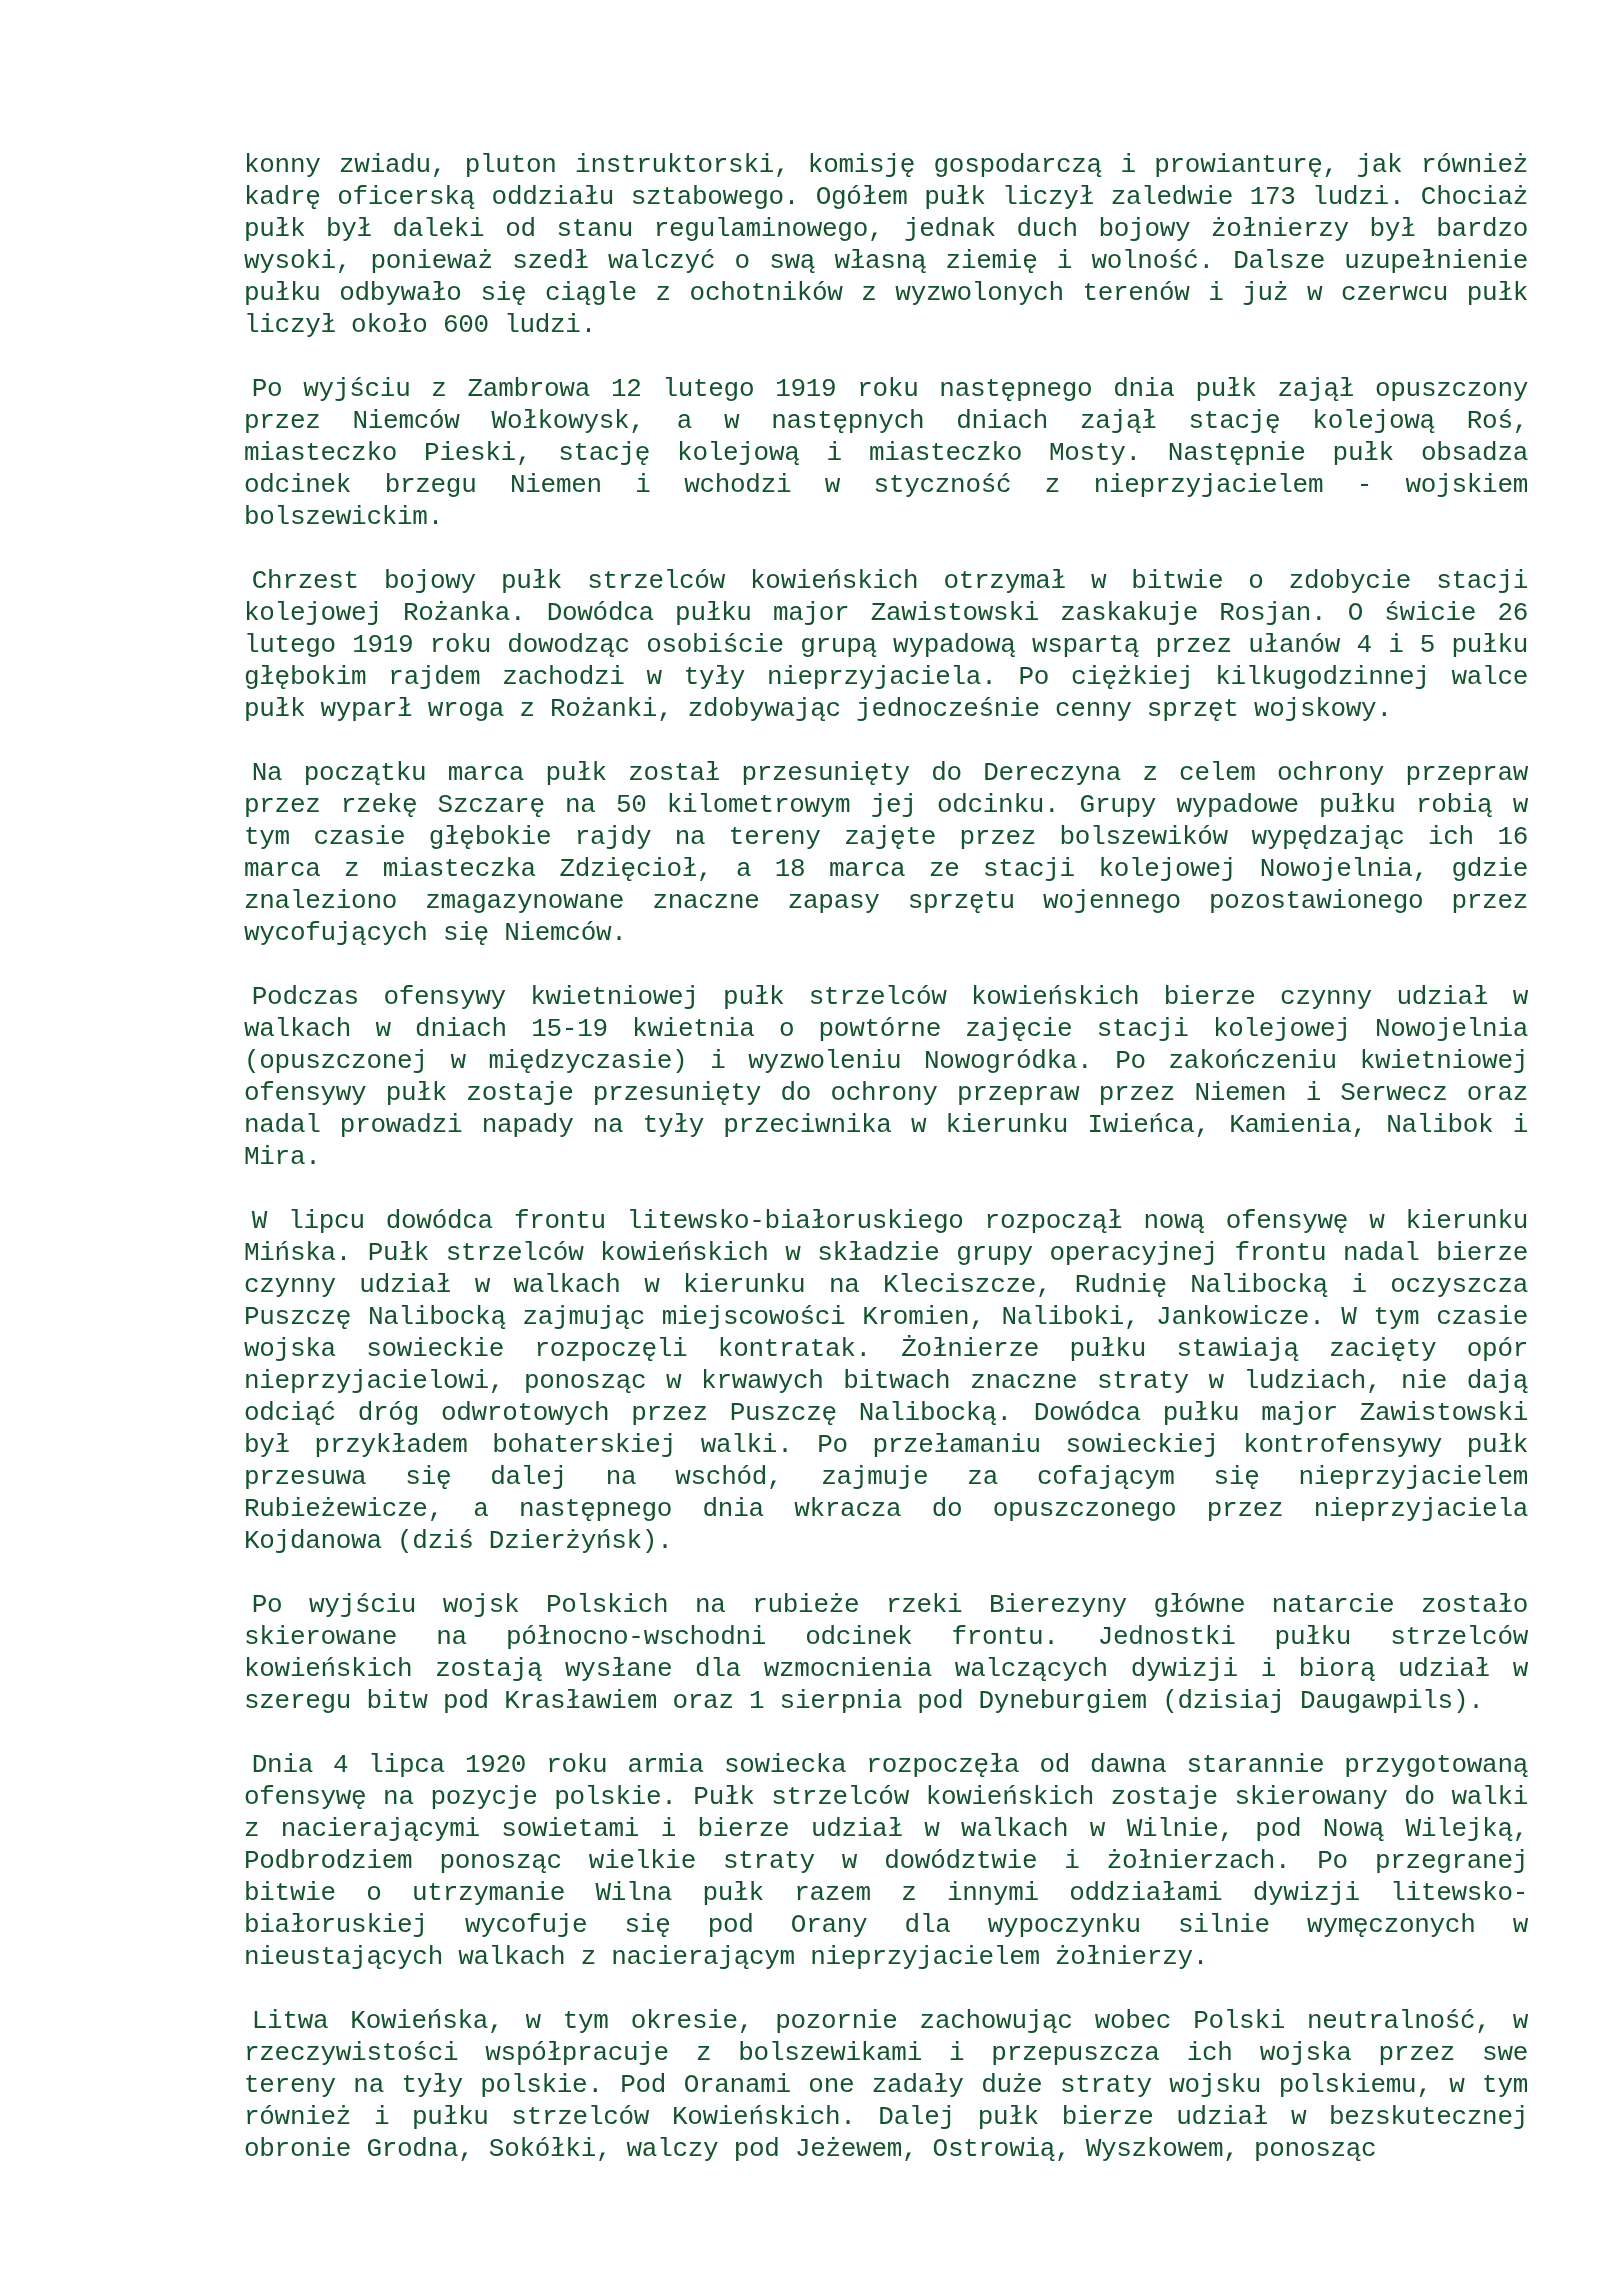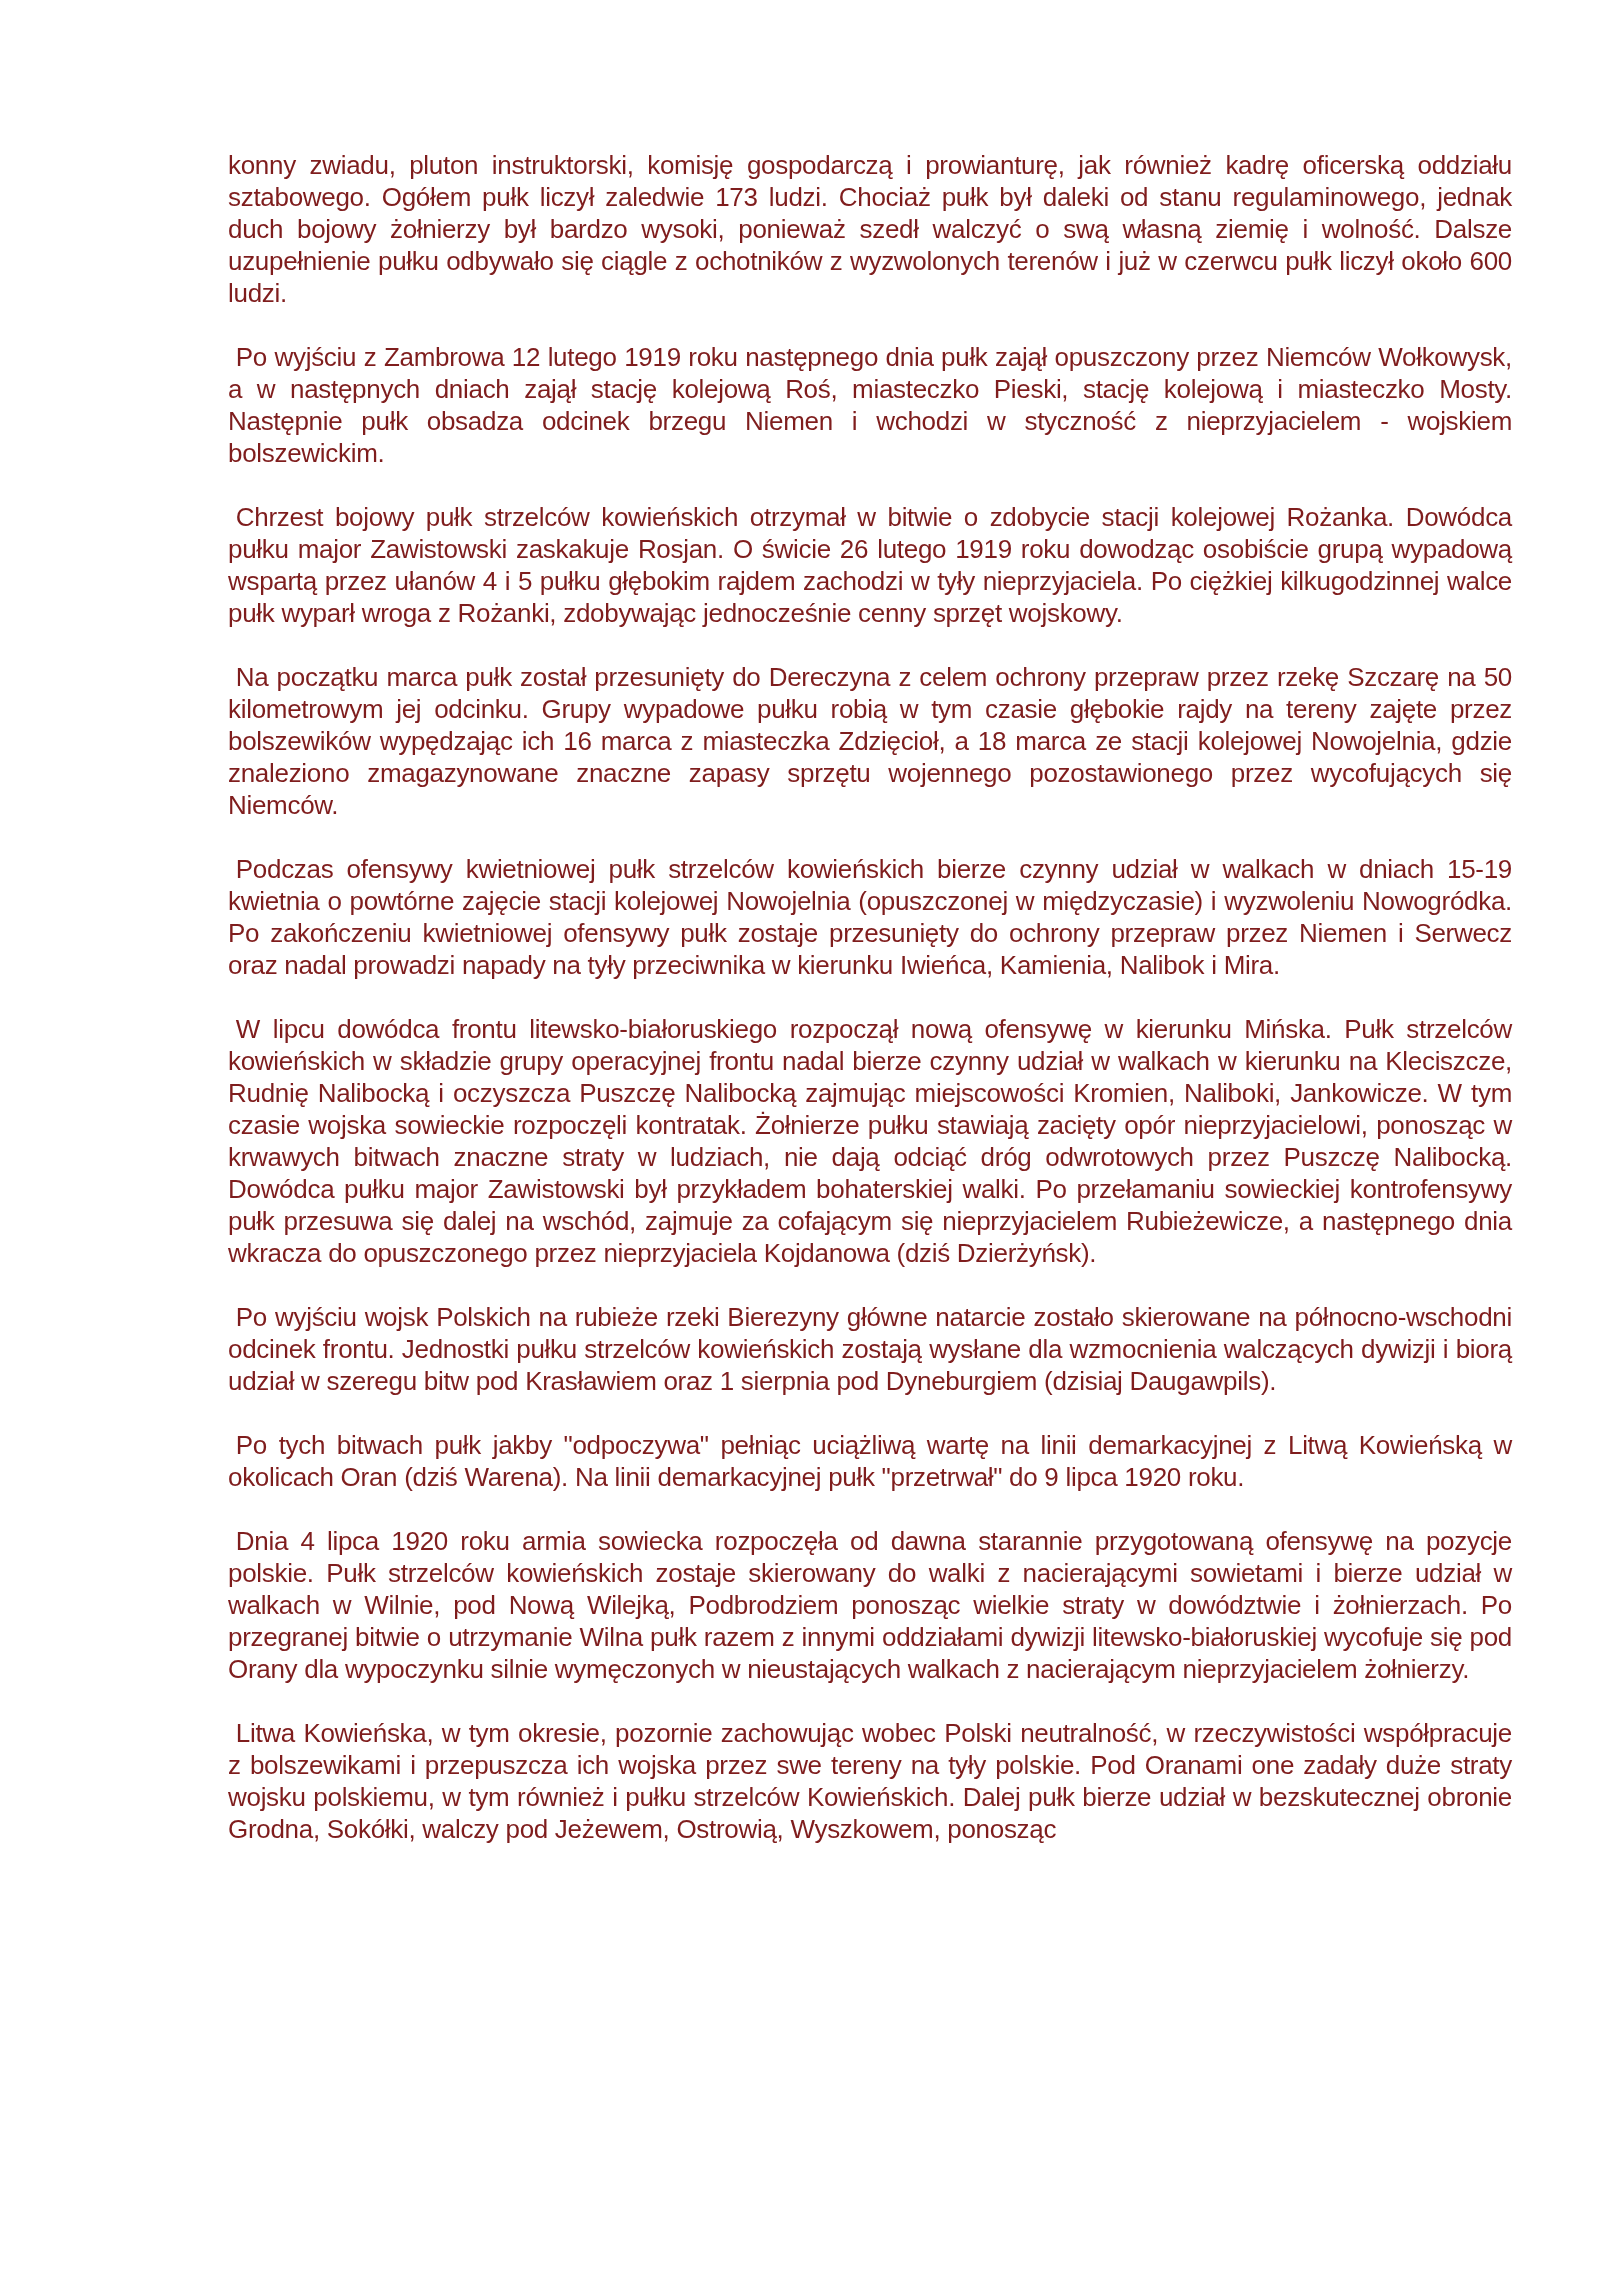--- a/index.html
+++ b/index.html
@@ -8,25 +8,25 @@
       background: #ffffff;
     }
     body {
       width: 1621px;
       height: 2293px;
       position: relative;
       overflow: hidden;
     }
     .page {
       position: absolute;
-      left: 228px;
+      left: 244px;
       top: 149px;
       width: 1284px;
-      color: #7f1d1d;
-      font-family: Liberation Sans, sans-serif;
+      color: #14532d;
+      font-family: Liberation Mono, monospace;
       font-size: 26px;
       line-height: 32px;
       letter-spacing: -0.3px;
     }
     .para {
       margin: 0 0 32px 0;
       text-align: justify;
       text-justify: inter-word;
     }
     .para.indent {
@@ -37,17 +37,16 @@
 <body>
 
 <div class="page">
   <p class="para">konny zwiadu, pluton instruktorski, komisję gospodarczą i prowianturę, jak również kadrę oficerską oddziału sztabowego. Ogółem pułk liczył zaledwie 173 ludzi. Chociaż pułk był daleki od stanu regulaminowego, jednak duch bojowy żołnierzy był bardzo wysoki, ponieważ szedł walczyć o swą własną ziemię i wolność. Dalsze uzupełnienie pułku odbywało się ciągle z ochotników z wyzwolonych terenów i już w czerwcu pułk liczył około 600 ludzi.</p>
   <p class="para indent">Po wyjściu z Zambrowa 12 lutego 1919 roku następnego dnia pułk zajął opuszczony przez Niemców Wołkowysk, a w następnych dniach zajął stację kolejową Roś, miasteczko Pieski, stację kolejową i miasteczko Mosty. Następnie pułk obsadza odcinek brzegu Niemen i wchodzi w styczność z nieprzyjacielem - wojskiem bolszewickim.</p>
   <p class="para indent">Chrzest bojowy pułk strzelców kowieńskich otrzymał w bitwie o zdobycie stacji kolejowej Rożanka. Dowódca pułku major Zawistowski zaskakuje Rosjan. O świcie 26 lutego 1919 roku dowodząc osobiście grupą wypadową wspartą przez ułanów 4 i 5 pułku głębokim rajdem zachodzi w tyły nieprzyjaciela. Po ciężkiej kilkugodzinnej walce pułk wyparł wroga z Rożanki, zdobywając jednocześnie cenny sprzęt wojskowy.</p>
   <p class="para indent">Na początku marca pułk został przesunięty do Dereczyna z celem ochrony przepraw przez rzekę Szczarę na 50 kilometrowym jej odcinku. Grupy wypadowe pułku robią w tym czasie głębokie rajdy na tereny zajęte przez bolszewików wypędzając ich 16 marca z miasteczka Zdzięcioł, a 18 marca ze stacji kolejowej Nowojelnia, gdzie znaleziono zmagazynowane znaczne zapasy sprzętu wojennego pozostawionego przez wycofujących się Niemców.</p>
   <p class="para indent">Podczas ofensywy kwietniowej pułk strzelców kowieńskich bierze czynny udział w walkach w dniach 15-19 kwietnia o powtórne zajęcie stacji kolejowej Nowojelnia (opuszczonej w międzyczasie) i wyzwoleniu Nowogródka. Po zakończeniu kwietniowej ofensywy pułk zostaje przesunięty do ochrony przepraw przez Niemen i Serwecz oraz nadal prowadzi napady na tyły przeciwnika w kierunku Iwieńca, Kamienia, Nalibok i Mira.</p>
   <p class="para indent">W lipcu dowódca frontu litewsko-białoruskiego rozpoczął nową ofensywę w kierunku Mińska. Pułk strzelców kowieńskich w składzie grupy operacyjnej frontu nadal bierze czynny udział w walkach w kierunku na Kleciszcze, Rudnię Nalibocką i oczyszcza Puszczę Nalibocką zajmując miejscowości Kromien, Naliboki, Jankowicze. W tym czasie wojska sowieckie rozpoczęli kontratak. Żołnierze pułku stawiają zacięty opór nieprzyjacielowi, ponosząc w krwawych bitwach znaczne straty w ludziach, nie dają odciąć dróg odwrotowych przez Puszczę Nalibocką. Dowódca pułku major Zawistowski był przykładem bohaterskiej walki. Po przełamaniu sowieckiej kontrofensywy pułk przesuwa się dalej na wschód, zajmuje za cofającym się nieprzyjacielem Rubieżewicze, a następnego dnia wkracza do opuszczonego przez nieprzyjaciela Kojdanowa (dziś Dzierżyńsk).</p>
   <p class="para indent">Po wyjściu wojsk Polskich na rubieże rzeki Bierezyny główne natarcie zostało skierowane na północno-wschodni odcinek frontu. Jednostki pułku strzelców kowieńskich zostają wysłane dla wzmocnienia walczących dywizji i biorą udział w szeregu bitw pod Krasławiem oraz 1 sierpnia pod Dyneburgiem (dzisiaj Daugawpils).</p>
-  <p class="para indent">Po tych bitwach pułk jakby "odpoczywa" pełniąc uciążliwą wartę na linii demarkacyjnej z Litwą Kowieńską w okolicach Oran (dziś Warena). Na linii demarkacyjnej pułk "przetrwał" do 9 lipca 1920 roku.</p>
   <p class="para indent">Dnia 4 lipca 1920 roku armia sowiecka rozpoczęła od dawna starannie przygotowaną ofensywę na pozycje polskie. Pułk strzelców kowieńskich zostaje skierowany do walki z nacierającymi sowietami i bierze udział w walkach w Wilnie, pod Nową Wilejką, Podbrodziem ponosząc wielkie straty w dowództwie i żołnierzach. Po przegranej bitwie o utrzymanie Wilna pułk razem z innymi oddziałami dywizji litewsko-białoruskiej wycofuje się pod Orany dla wypoczynku silnie wymęczonych w nieustających walkach z nacierającym nieprzyjacielem żołnierzy.</p>
   <p class="para indent">Litwa Kowieńska, w tym okresie, pozornie zachowując wobec Polski neutralność, w rzeczywistości współpracuje z bolszewikami i przepuszcza ich wojska przez swe tereny na tyły polskie. Pod Oranami one zadały duże straty wojsku polskiemu, w tym również i pułku strzelców Kowieńskich. Dalej pułk bierze udział w bezskutecznej obronie Grodna, Sokółki, walczy pod Jeżewem, Ostrowią, Wyszkowem, ponosząc</p>
 </div>
 
 
 </body></html>

